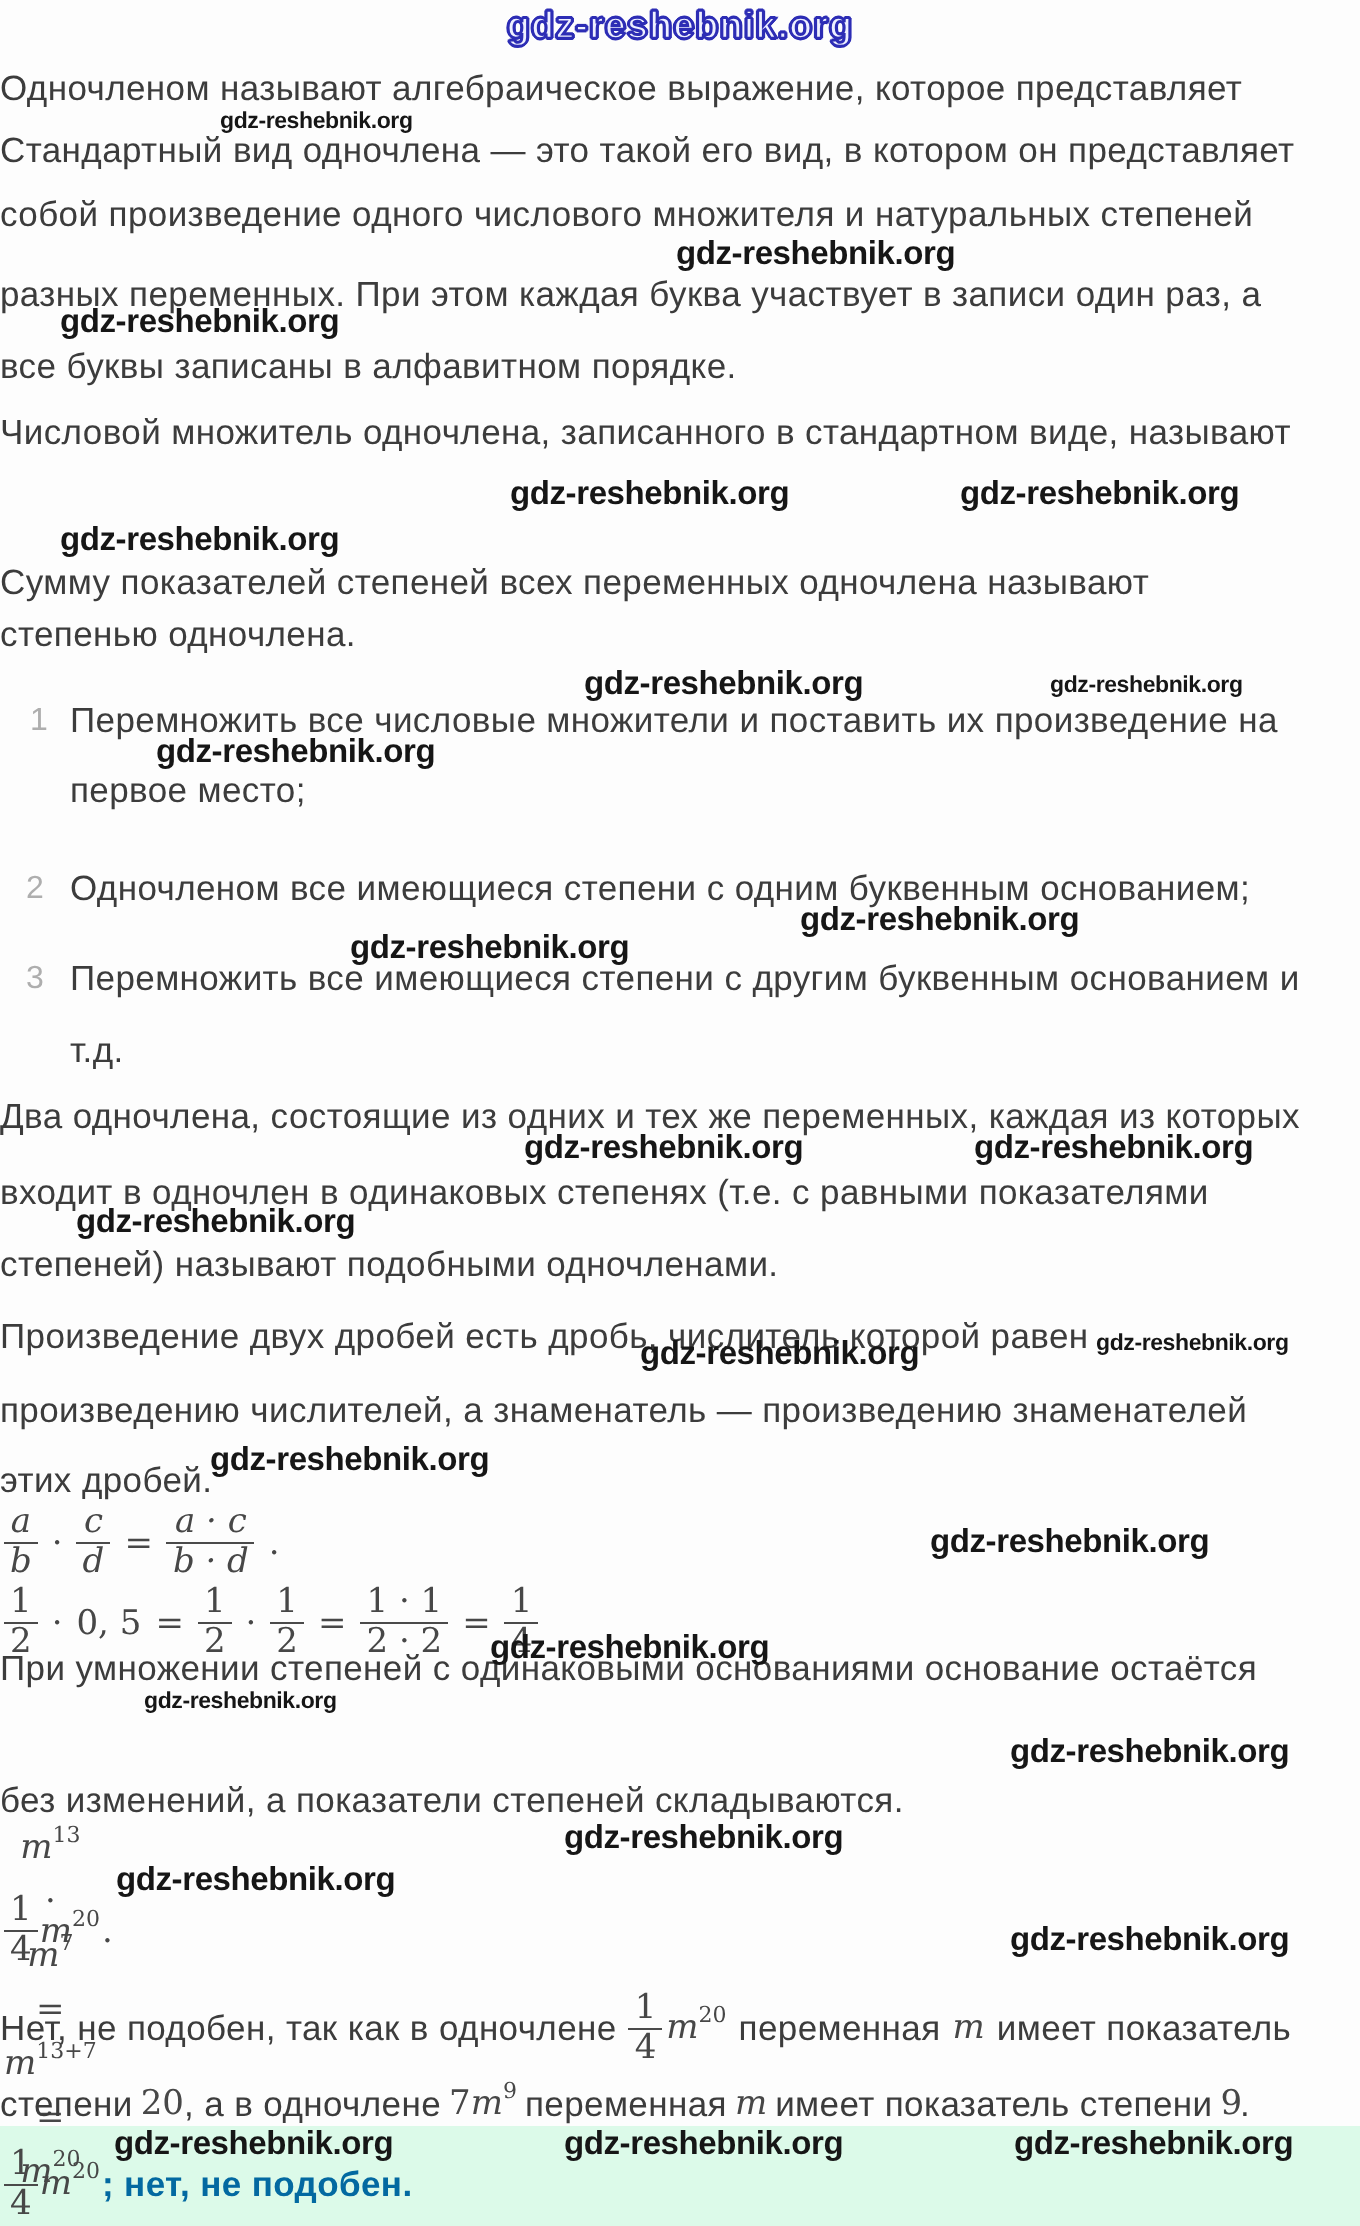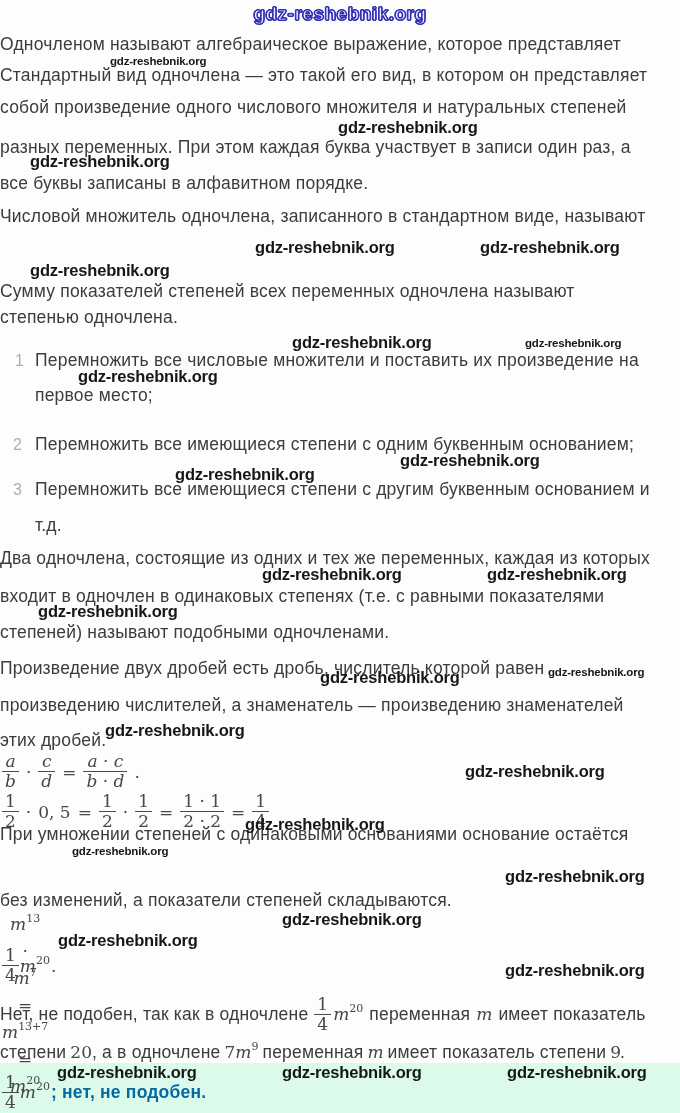--- a/index.html
+++ b/index.html
@@ -44,21 +44,21 @@
   <div class="line" style="left:0px;top:658px;">Произведение двух дробей есть дробь, числитель которой равен</div>
   <div class="line" style="left:0px;top:695px;">произведению числителей, а знаменатель — произведению знаменателей</div>
   <div class="line" style="left:0px;top:730px;">этих дробей.</div>
   <div class="line" style="left:0px;top:824px;text-align:right;">При умножении степеней с одинаковыми основаниями основание остаётся</div>
   <div class="line" style="left:0px;top:890px;">без изменений, а показатели степеней складываются.</div>
 
   <div class="linum" style="left:15px;top:352px;">1</div>
   <div class="line" style="left:35px;top:350px;">Перемножить все числовые множители и поставить их произведение на</div>
   <div class="line" style="left:35px;top:385px;">первое место;</div>
   <div class="linum" style="left:13px;top:436px;">2</div>
-  <div class="line" style="left:35px;top:434px;">Перемножить все имеющиеся степени с одним буквенным основанием;</div>
+  <div class="line" style="left:35px;top:434px;">Одночленом все имеющиеся степени с одним буквенным основанием;</div>
   <div class="linum" style="left:13px;top:481px;">3</div>
   <div class="line" style="left:35px;top:479px;">Перемножить все имеющиеся степени с другим буквенным основанием и</div>
   <div class="line" style="left:35px;top:515px;">т.д.</div>
 
   <div class="formula math" style="left:2px;top:752px;">
     <span class="frac">
         <span class="fn mi">a</span>
         <span class="fd mi">b</span>
       </span>
     <span>·</span>

